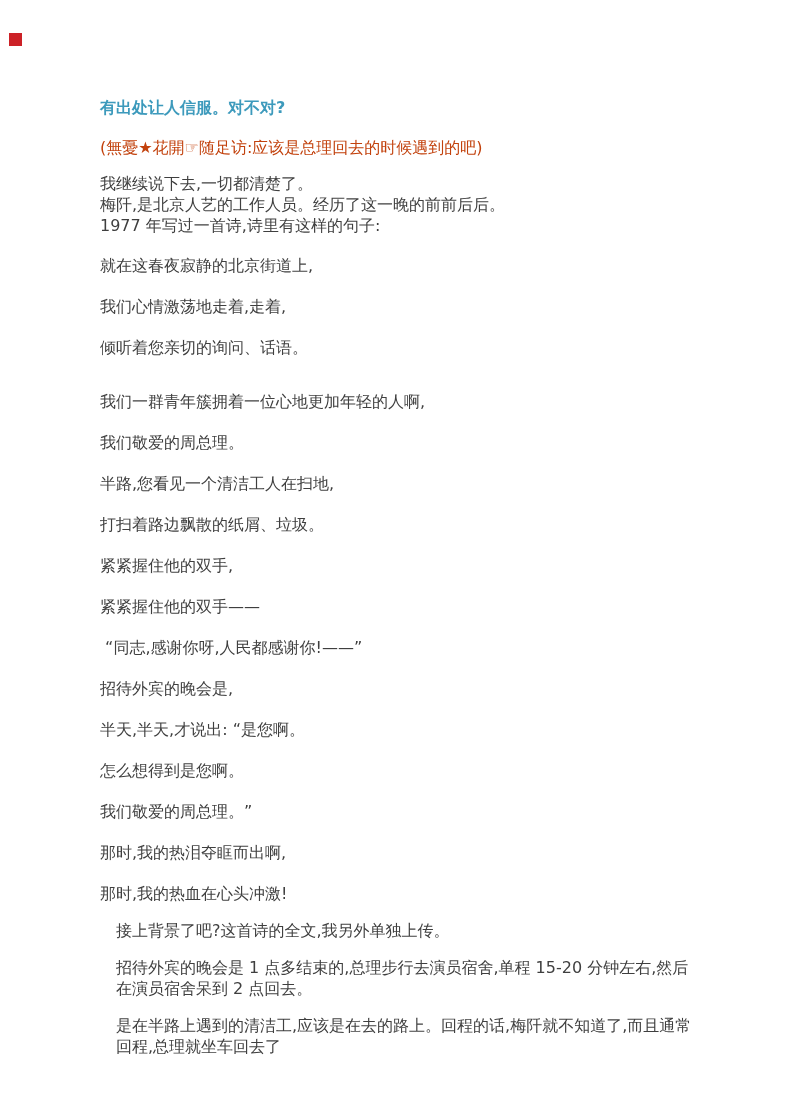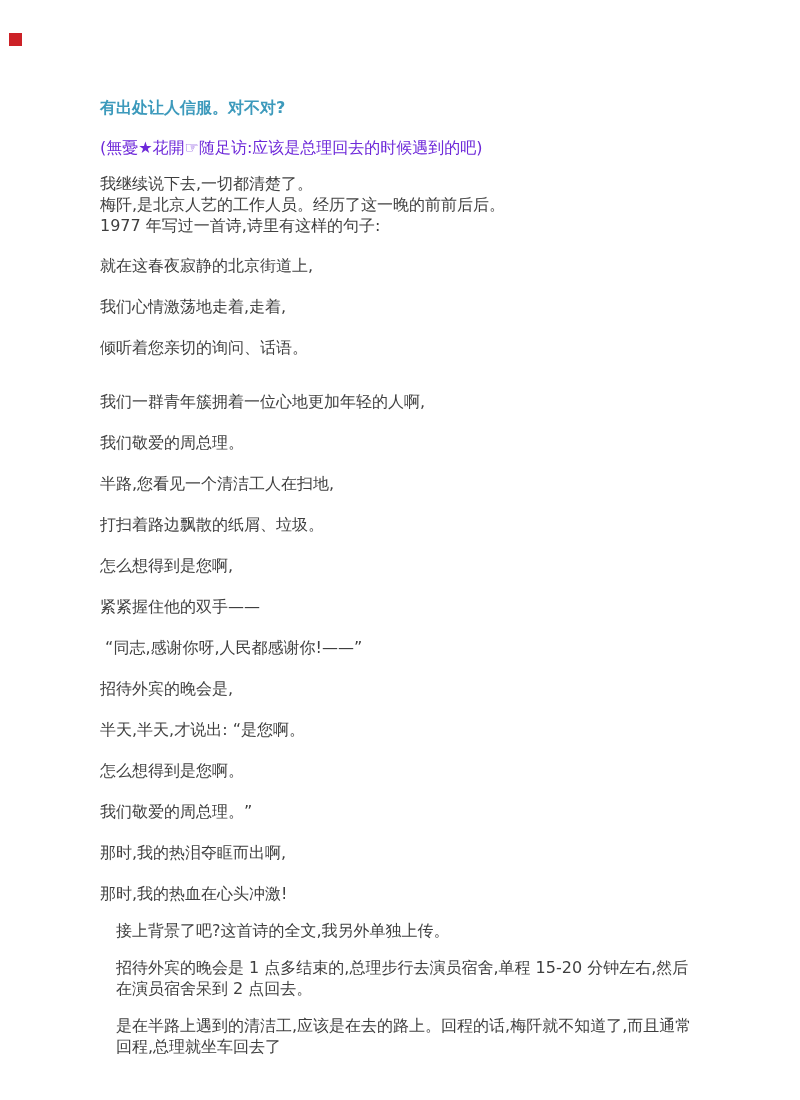--- a/index.html
+++ b/index.html
@@ -59,37 +59,37 @@
 </style>
 </head>
 <body style="background: rgb(255, 255, 255);">
 
 <div class="marker" style="background: rgb(204, 33, 39);"></div>
 
 <div class="content" style="color: rgb(63, 63, 63);">
 
   <p class="heading" style="color: rgb(61, 154, 188);">有出处让人信服。对不对?</p>
 
-  <p class="note" style="color: #6d28d9;">(無憂★花開☞随足访:应该是总理回去的时候遇到的吧)</p>
+  <p class="note" style="color: #c2410c;">(無憂★花開☞随足访:应该是总理回去的时候遇到的吧)</p>
 
   <div class="intro">
     <p>我继续说下去,一切都清楚了。</p>
     <p>梅阡,是北京人艺的工作人员。经历了这一晚的前前后后。</p>
     <p>1977 年写过一首诗,诗里有这样的句子:</p>
   </div>
 
   <div class="poem">
     <p>就在这春夜寂静的北京街道上,</p>
     <p>我们心情激荡地走着,走着,</p>
     <p class="stanza-gap">倾听着您亲切的询问、话语。</p>
     <p>我们一群青年簇拥着一位心地更加年轻的人啊,</p>
     <p>我们敬爱的周总理。</p>
     <p>半路,您看见一个清洁工人在扫地,</p>
     <p>打扫着路边飘散的纸屑、垃圾。</p>
-    <p>怎么想得到是您啊,</p>
+    <p>紧紧握住他的双手,</p>
     <p>紧紧握住他的双手——</p>
     <p> “同志,感谢你呀,人民都感谢你!——”</p>
     <p>招待外宾的晚会是,</p>
     <p>半天,半天,才说出: “是您啊。</p>
     <p>怎么想得到是您啊。</p>
     <p>我们敬爱的周总理。”</p>
     <p>那时,我的热泪夺眶而出啊,</p>
     <p class="poem-last">那时,我的热血在心头冲激!</p>
   </div>
 

